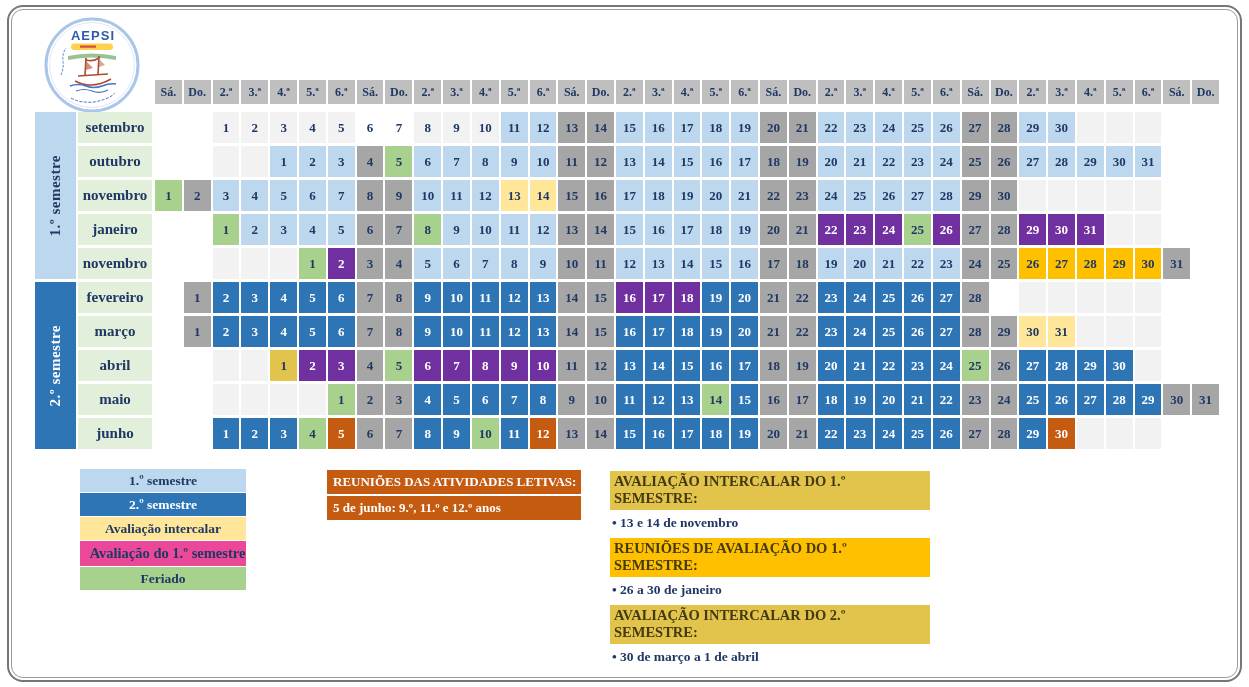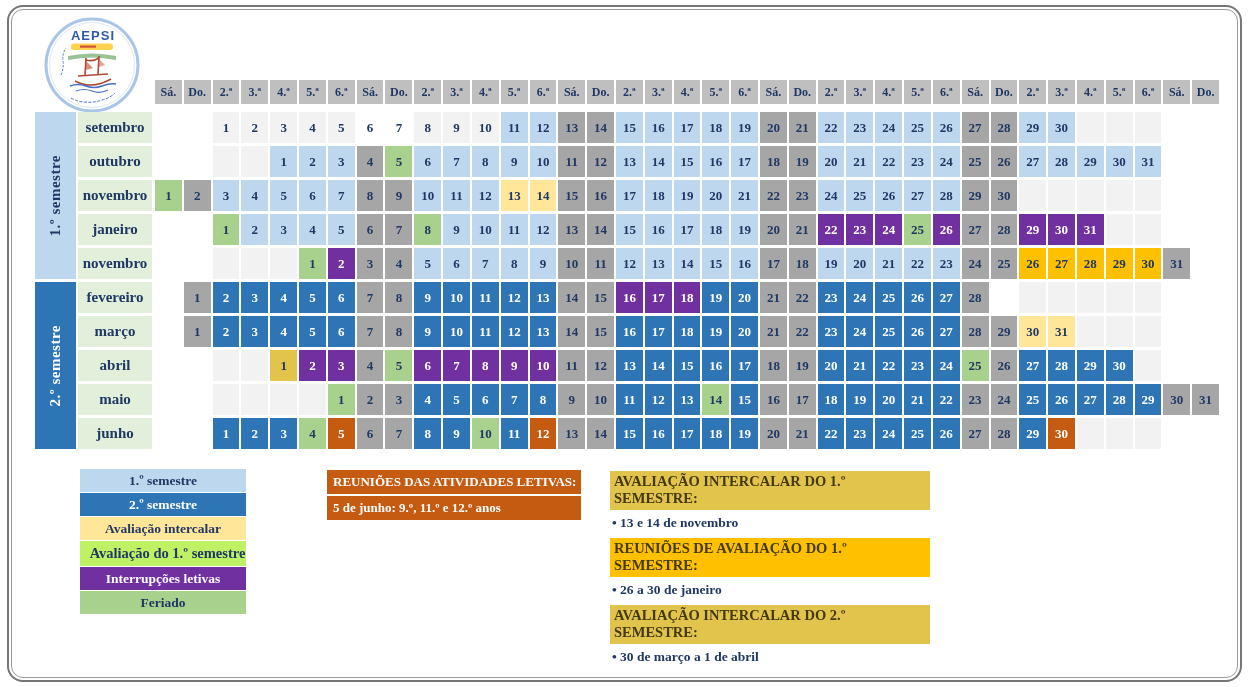--- a/index.html
+++ b/index.html
@@ -517,22 +517,21 @@
         <div class="cell" style="background: rgb(242, 242, 242);"></div>
         <div class="cell" style="background: rgb(255, 255, 255);"></div>
         <div class="cell" style="background: rgb(255, 255, 255);"></div>
       </div>
     </div>
 
   <div class="legend" id="legend">
       <div class="legend-item" style="background: rgb(189, 215, 238); color: rgb(31, 56, 100);">1.º semestre</div>
       <div class="legend-item" style="background: rgb(46, 117, 182); color: rgb(255, 255, 255);">2.º semestre</div>
       <div class="legend-item" style="background: rgb(255, 230, 153); color: rgb(31, 56, 100);">Avaliação intercalar</div>
-      <div class="legend-item big" style="background: #bef264; color: rgb(31, 56, 100); padding-left: 9px;">Avaliação do 1.º semestre</div>
-      <div class="legend-item" style="background: rgb(112, 48, 160); color: rgb(255, 255, 255);">Interrupções letivas</div>
+      <div class="legend-item big" style="background: #ec4899; color: rgb(31, 56, 100); padding-left: 9px;">Avaliação do 1.º semestre</div>
       <div class="legend-item" style="background: rgb(169, 209, 142); color: rgb(31, 56, 100);">Feriado</div>
     </div>
 
   <div class="termino" id="termino">
     <div>REUNIÕES DAS ATIVIDADES LETIVAS:</div>
   <div class="">5 de junho: 9.º, 11.º e 12.º anos</div>
     </div>
 
   <div class="info" id="info"><div class="info-title" style="background: rgb(226, 196, 77);">AVALIAÇÃO INTERCALAR DO 1.º SEMESTRE:</div><div class="info-bullet">• 13 e 14 de novembro</div><div class="info-title" style="background: rgb(255, 192, 0);">REUNIÕES DE AVALIAÇÃO DO 1.º SEMESTRE:</div><div class="info-bullet">• 26 a 30 de janeiro</div><div class="info-title" style="background: rgb(226, 196, 77);">AVALIAÇÃO INTERCALAR DO 2.º SEMESTRE:</div><div class="info-bullet">• 30 de março a 1 de abril</div></div>
 

